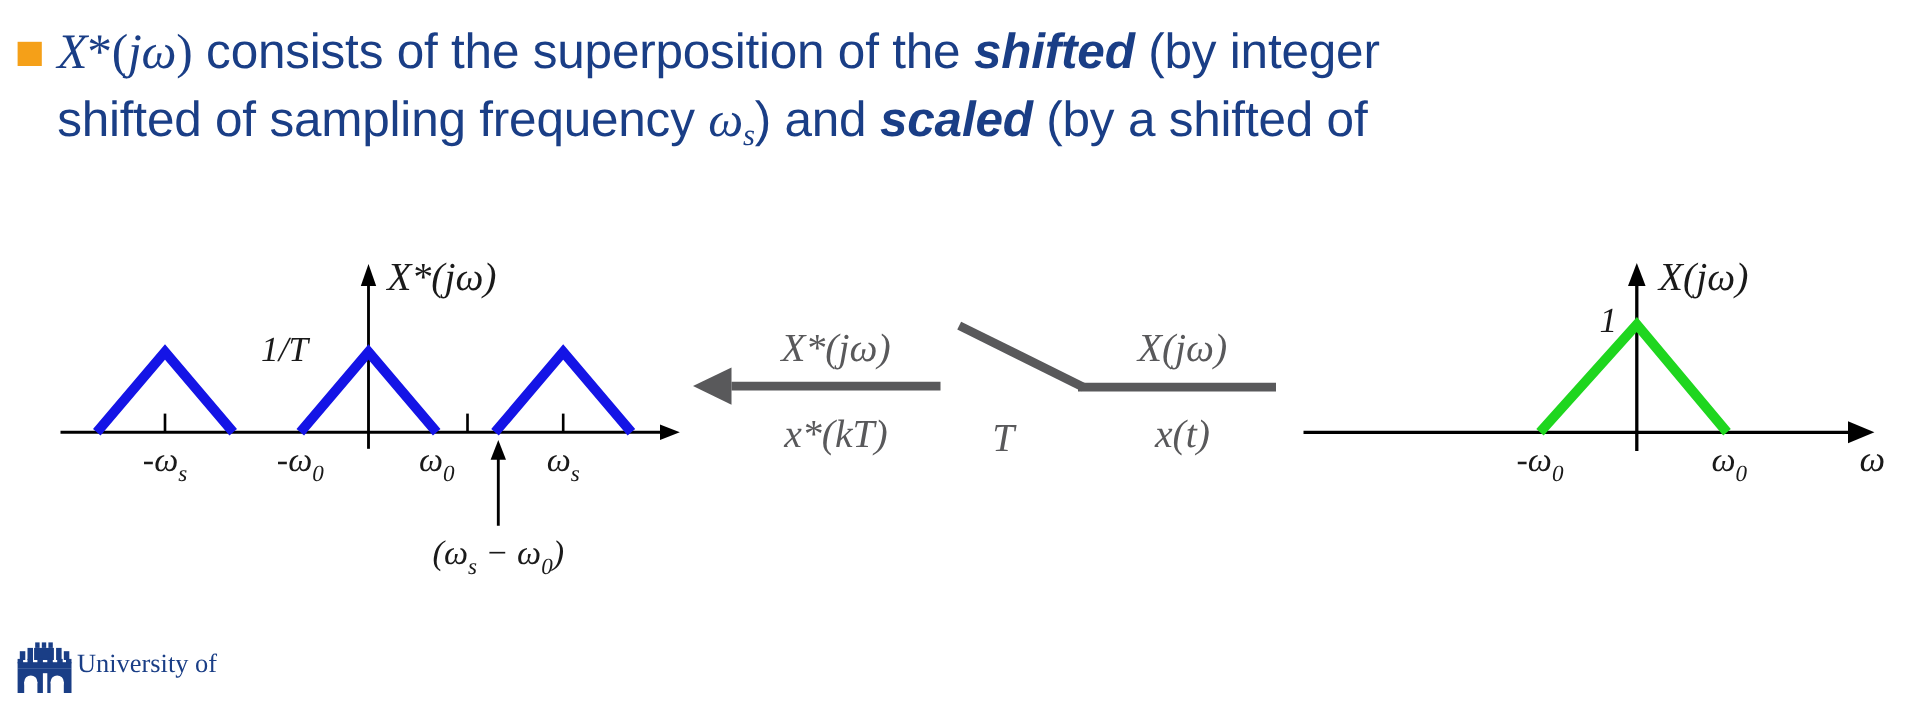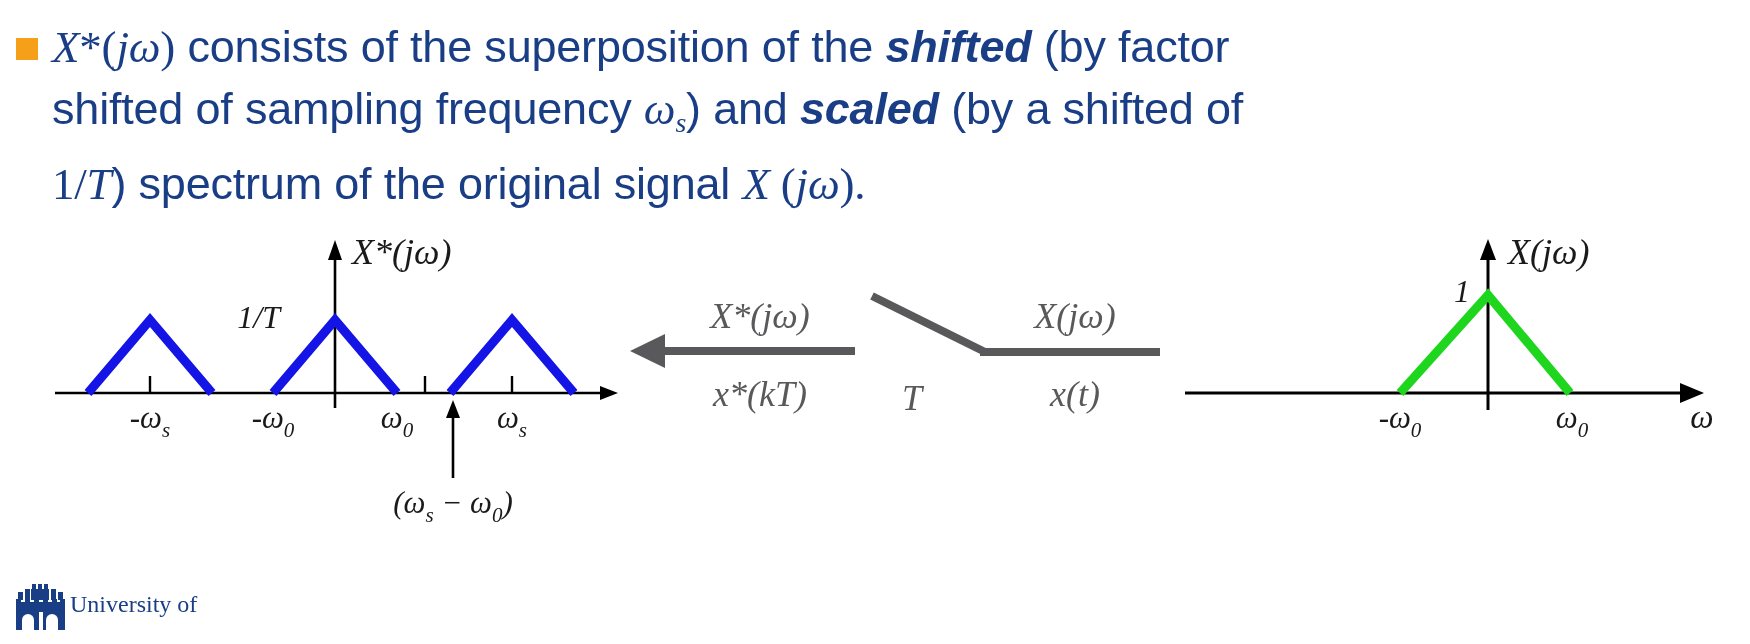--- a/index.html
+++ b/index.html
@@ -103,27 +103,24 @@
 </style>
 </head>
 <body>
 
 <div id="slide">
 
   <div class="bullet-row" style="left:8px; top:16px; width:1730px;">
     <div class="bullet-marker" style="left:8px; top:22px;"></div>
     <div class="body-text" style="margin-left:44px;">
       <div>
-        <span class="mathit">X</span><span class="mathrm">*(</span><span class="mathit">j</span><span class="omega">ω</span><span class="mathrm">)</span><span> consists of the superposition of the </span><span class="bold-em">shifted</span><span> (by factor</span>
+        <span class="mathit">X</span><span class="mathrm">*(</span><span class="mathit">j</span><span class="omega">ω</span><span class="mathrm">)</span><span> consists of the superposition of the </span><span class="bold-em">shifted</span><span> (by integer</span>
       </div>
       <div>
         <span>shifted of sampling frequency </span><span class="omega">ω</span><span class="sub">s</span><span>) and </span><span class="bold-em">scaled</span><span> (by a shifted of</span>
-      </div>
-      <div>
-        <span class="mathrm">1/</span><span class="mathit">T</span><span>) spectrum of the original signal </span><span class="mathit">X</span><span class="mathrm"> (</span><span class="mathit">j</span><span class="omega">ω</span><span class="mathrm">).</span>
       </div>
     </div>
   </div>
 
   <div id="diagram">
     <svg width="1750" height="300" viewBox="0 0 1750 300" xmlns="http://www.w3.org/2000/svg">
 
       <g>
 
         <line x1="55" y1="165" x2="600" y2="165" stroke="#000000" stroke-width="2.6"></line>

